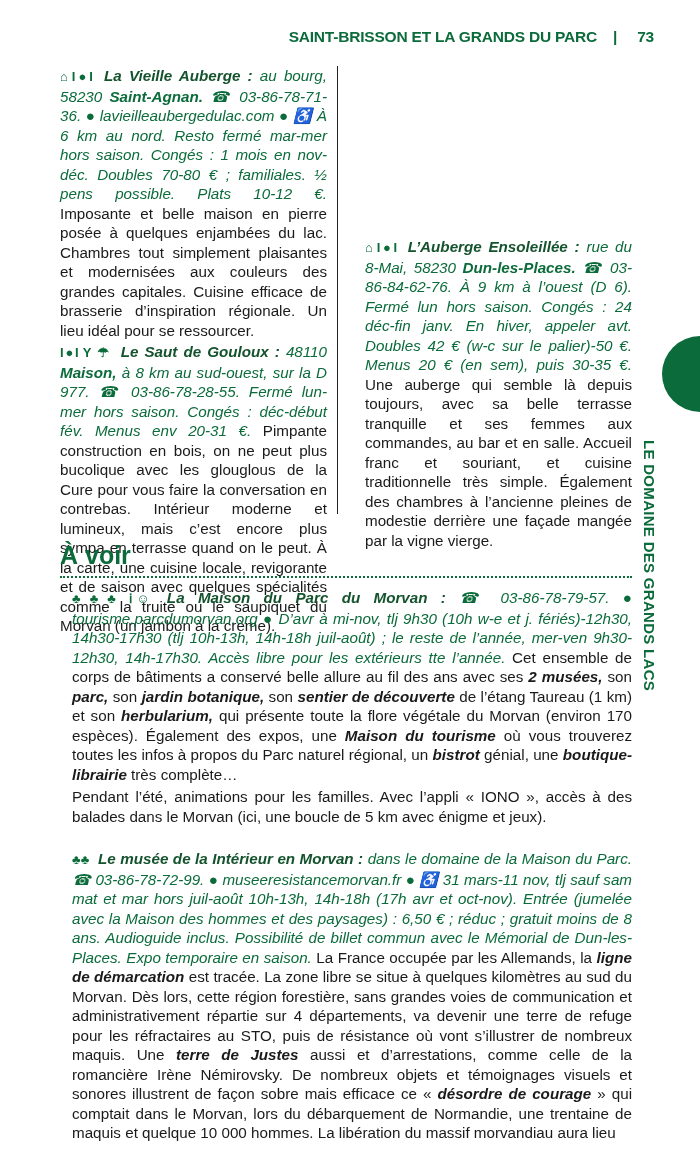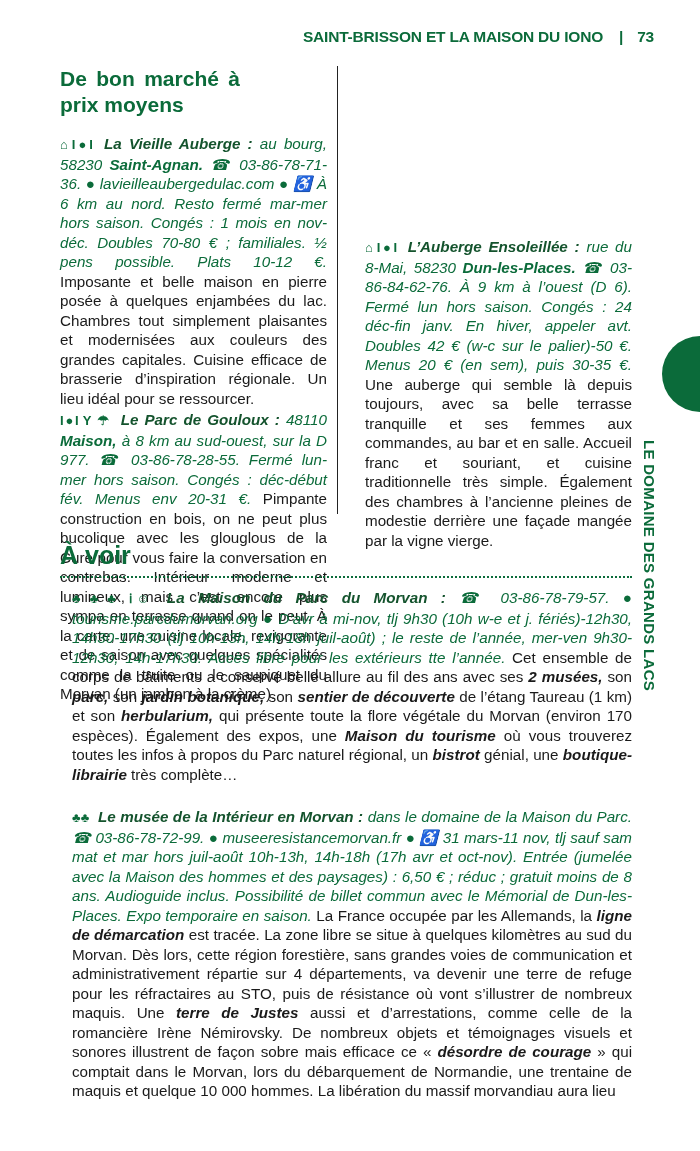--- a/index.html
+++ b/index.html
@@ -1,21 +1,21 @@
 <!DOCTYPE html>
 <html><head>
 <meta charset="utf-8">
 <style>
   html, body { margin:0; padding:0; background:#fff; }
   body { width:700px; height:1151px; position:relative; overflow:hidden;
          font-family:"Liberation Sans", sans-serif; color:#1a1a1a; }
   .header { position:absolute; top:28px; right:46px; font-family:"Liberation Sans", sans-serif;
             font-weight:bold; font-size:15.5px; color:#0b6b3a; letter-spacing:-0.2px; display:flex; align-items:center; }
   .header .sep { margin:0 14px 0 16px; font-weight:bold; }
-  .header .num { margin-left:0; }
+  .header .num { margin-left:6px; }
   .tab-circle { position:absolute; right:-38px; top:336px; width:76px; height:76px; border-radius:50%; background:#0b6b3a; }
   .side-label { position:absolute; left:638px; top:440px; width:22px; height:250px; }
   .side-label span { position:absolute; left:0; top:0; transform-origin:0 0; transform:rotate(90deg) translate(0,-20px);
                      white-space:nowrap; font-weight:bold; font-size:15px; color:#0b6b3a; letter-spacing:0.3px; }
   .cols { position:absolute; top:66px; left:60px; width:572px; height:450px; display:flex; }
   .col { width:283px; font-size:15.2px; line-height:19.5px; text-align:justify; hyphens:manual; }
   .col.left { padding-right:10px; border-right:1.5px solid #222; height:448px; }
   .col.right { padding-left:27px; }
   .h2 { font-weight:bold; font-size:21px; line-height:26px; color:#0b6b3a; margin:0 0 16px 0; }
   .entry { margin:0 0 2px 0; }
@@ -27,44 +27,43 @@
   .voir h2 { font-size:25px; line-height:30px; font-weight:bold; color:#0b6b3a; margin:0; }
   .dots { border-bottom:2px dotted #0b6b3a; margin:6px 0 10px 0; }
   .voir p { margin:0 0 3px 12px; font-size:15.2px; line-height:19.5px; text-align:justify; }
   .voir .gap { height:20px; }
   em.bi { font-weight:bold; font-style:italic; }
 </style>
 </head>
 <body>
 
 <div class="header">
-  <span>SAINT-BRISSON ET LA MAISON DU IONO</span>
+  <span>SAINT-BRISSON ET LA GRANDS DU PARC</span>
   <span class="sep">|</span>
   <span class="num">73</span>
 </div>
 
 <div class="tab-circle"></div>
 <div class="side-label">
   <span>LE DOMAINE DES GRANDS LACS</span>
 </div>
 
 <div class="cols">
   <div class="col left">
-    <div class="h2" style="width:180px">De bon marché à prix moyens</div>
 
     <div class="entry">
       <span class="icon">⌂</span><span class="icon">I●I</span>
       <span class="name">La Vieille Auberge :</span>
       <span class="info"><span>au bourg, 58230 </span><b>Saint-Agnan.</b><span> ☎ 03-86-78-71-36. ● lavieilleaubergedulac.com ● ♿ À 6 km au nord. Resto fermé mar-mer hors saison. Congés : 1 mois en nov-déc. Doubles 70-80 € ; familiales. ½ pens possible. Plats 10-12 €.</span></span>
       <span>Imposante et belle maison en pierre posée à quelques enjambées du lac. Chambres tout simplement plaisantes et modernisées aux couleurs des grandes capitales. Cuisine efficace de brasserie d’inspiration régionale. Un lieu idéal pour se ressourcer.</span>
     </div>
 
     <div class="entry">
       <span class="icon">I●I</span><span class="icon">Y</span><span class="icon">☂</span>
-      <span class="name">Le Parc de Gouloux :</span>
+      <span class="name">Le Saut de Gouloux :</span>
       <span class="info"><span>48110 </span><b>Maison,</b><span> à 8 km au sud-ouest, sur la D 977. ☎ 03-86-78-28-55. Fermé lun-mer hors saison. Congés : déc-début fév. Menus env 20-31 €.</span></span>
       <span>Pimpante construction en bois, on ne peut plus bucolique avec les glouglous de la Cure pour vous faire la conversation en contrebas. Intérieur moderne et lumineux, mais c’est encore plus sympa en terrasse quand on le peut. À la carte, une cuisine locale, revigorante et de saison avec quelques spécialités comme la truite ou le saupiquet du Morvan (un jambon à la crème).</span>
     </div>
   </div>
 
   <div class="col right">
     <div class="entry" style="margin-top:171px">
       <span class="icon">⌂</span><span class="icon">I●I</span>
       <span class="name">L’Auberge Ensoleillée :</span>
       <span class="info"><span>rue du 8-Mai, 58230 </span><b>Dun-les-Places.</b><span> ☎ 03-86-84-62-76. À 9 km à l’ouest (D 6). Fermé lun hors saison. Congés : 24 déc-fin janv. En hiver, appeler avt. Doubles 42 € (w-c sur le palier)-50 €. Menus 20 € (en sem), puis 30-35 €.</span></span>
@@ -75,20 +74,21 @@
 
 <div class="voir">
   <h2>À voir</h2>
   <div class="dots"></div>
 
   <p>
     <span class="icon">♣♣♣</span><span class="icon">ℹ</span><span class="icon">☺</span>
     <span class="name">La Maison du Parc du Morvan :</span>
     <span class="info">☎ 03-86-78-79-57. ● tourisme.parcdumorvan.org ● D’avr à mi-nov, tlj 9h30 (10h w-e et j. fériés)-12h30, 14h30-17h30 (tlj 10h-13h, 14h-18h juil-août) ; le reste de l’année, mer-ven 9h30-12h30, 14h-17h30. Accès libre pour les extérieurs tte l’année.</span><span><span> Cet ensemble de corps de bâtiments a conservé belle allure au fil des ans avec ses </span><em class="bi">2 musées,</em><span> son </span><em class="bi">parc,</em><span> son </span><em class="bi">jardin botanique,</em><span> son </span><em class="bi">sentier de découverte</em><span> de l’étang Taureau (1 km) et son </span><em class="bi">herbularium,</em><span> qui présente toute la flore végétale du Morvan (environ 170 espèces). Également des expos, une </span><em class="bi">Maison du tourisme</em><span> où vous trouverez toutes les infos à propos du Parc naturel régional, un </span><em class="bi">bistrot</em><span> génial, une </span><em class="bi">boutique-librairie</em><span> très complète…</span></span>
   </p>
+  <p>Pendant l’été, animations pour les familles. Avec l’appli « IONO », accès à des balades dans le Morvan (ici, une boucle de 5 km avec énigme et jeux).</p>
 
   <div class="gap"></div>
 
   <p>
     <span class="icon">♣♣</span>
     <span class="name">Le musée de la Intérieur en Morvan :</span>
     <span class="info">dans le domaine de la Maison du Parc. ☎ 03-86-78-72-99. ● museeresistancemorvan.fr ● ♿ 31 mars-11 nov, tlj sauf sam mat et mar hors juil-août 10h-13h, 14h-18h (17h avr et oct-nov). Entrée (jumelée avec la Maison des hommes et des paysages) : 6,50 € ; réduc ; gratuit moins de 8 ans. Audioguide inclus. Possibilité de billet commun avec le Mémorial de Dun-les-Places. Expo temporaire en saison.</span><span><span> La France occupée par les Allemands, la </span><em class="bi">ligne de démarcation</em><span> est tracée. La zone libre se situe à quelques kilomètres au sud du Morvan. Dès lors, cette région forestière, sans grandes voies de communication et administrativement répartie sur 4 départements, va devenir une terre de refuge pour les réfractaires au STO, puis de résistance où vont s’illustrer de nombreux maquis. Une </span><em class="bi">terre de Justes</em><span> aussi et d’arrestations, comme celle de la romancière Irène Némirovsky. De nombreux objets et témoignages visuels et sonores illustrent de façon sobre mais efficace ce « </span><em class="bi">désordre de courage</em><span> » qui comptait dans le Morvan, lors du débarquement de Normandie, une trentaine de maquis et quelque 10 000 hommes. La libération du massif morvandiau aura lieu</span></span>
   </p>
 </div>
 

